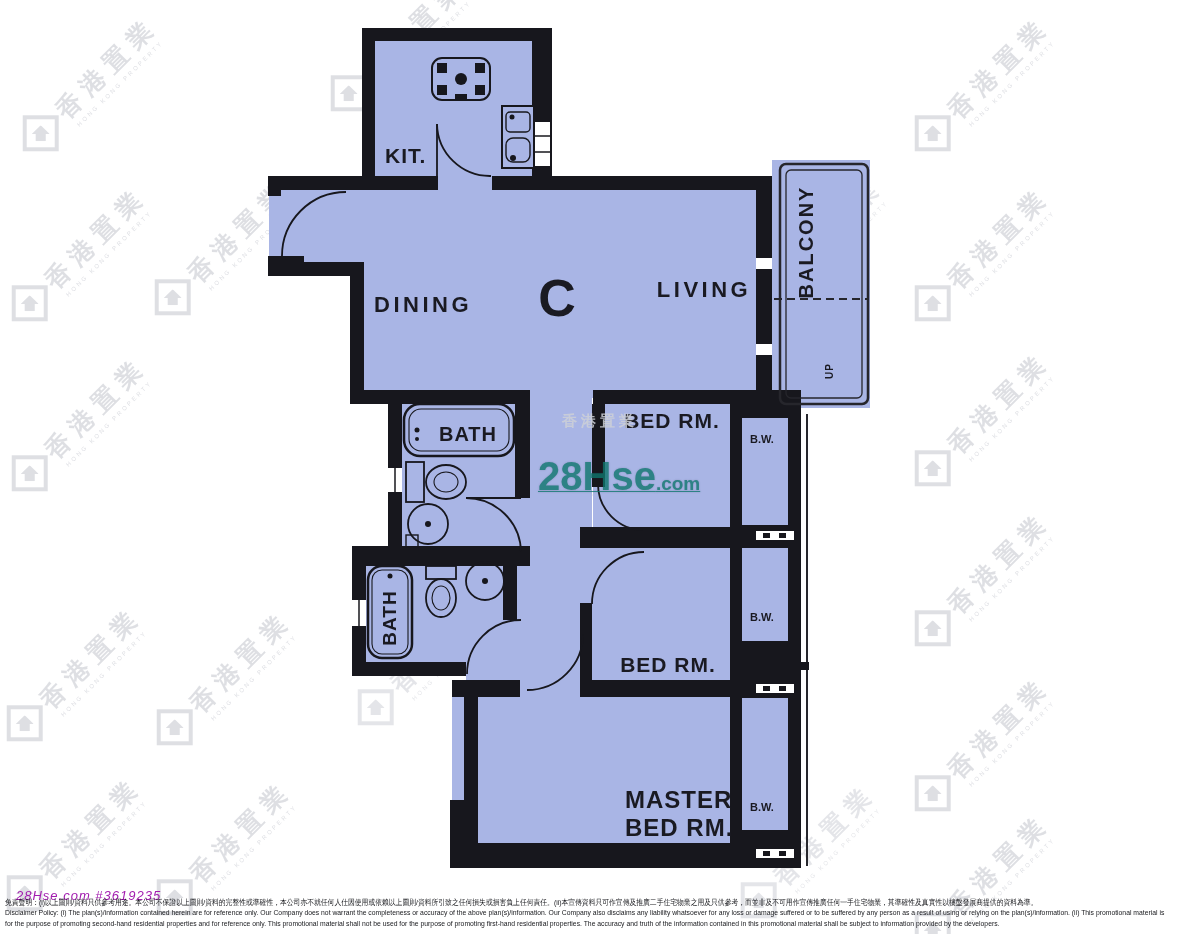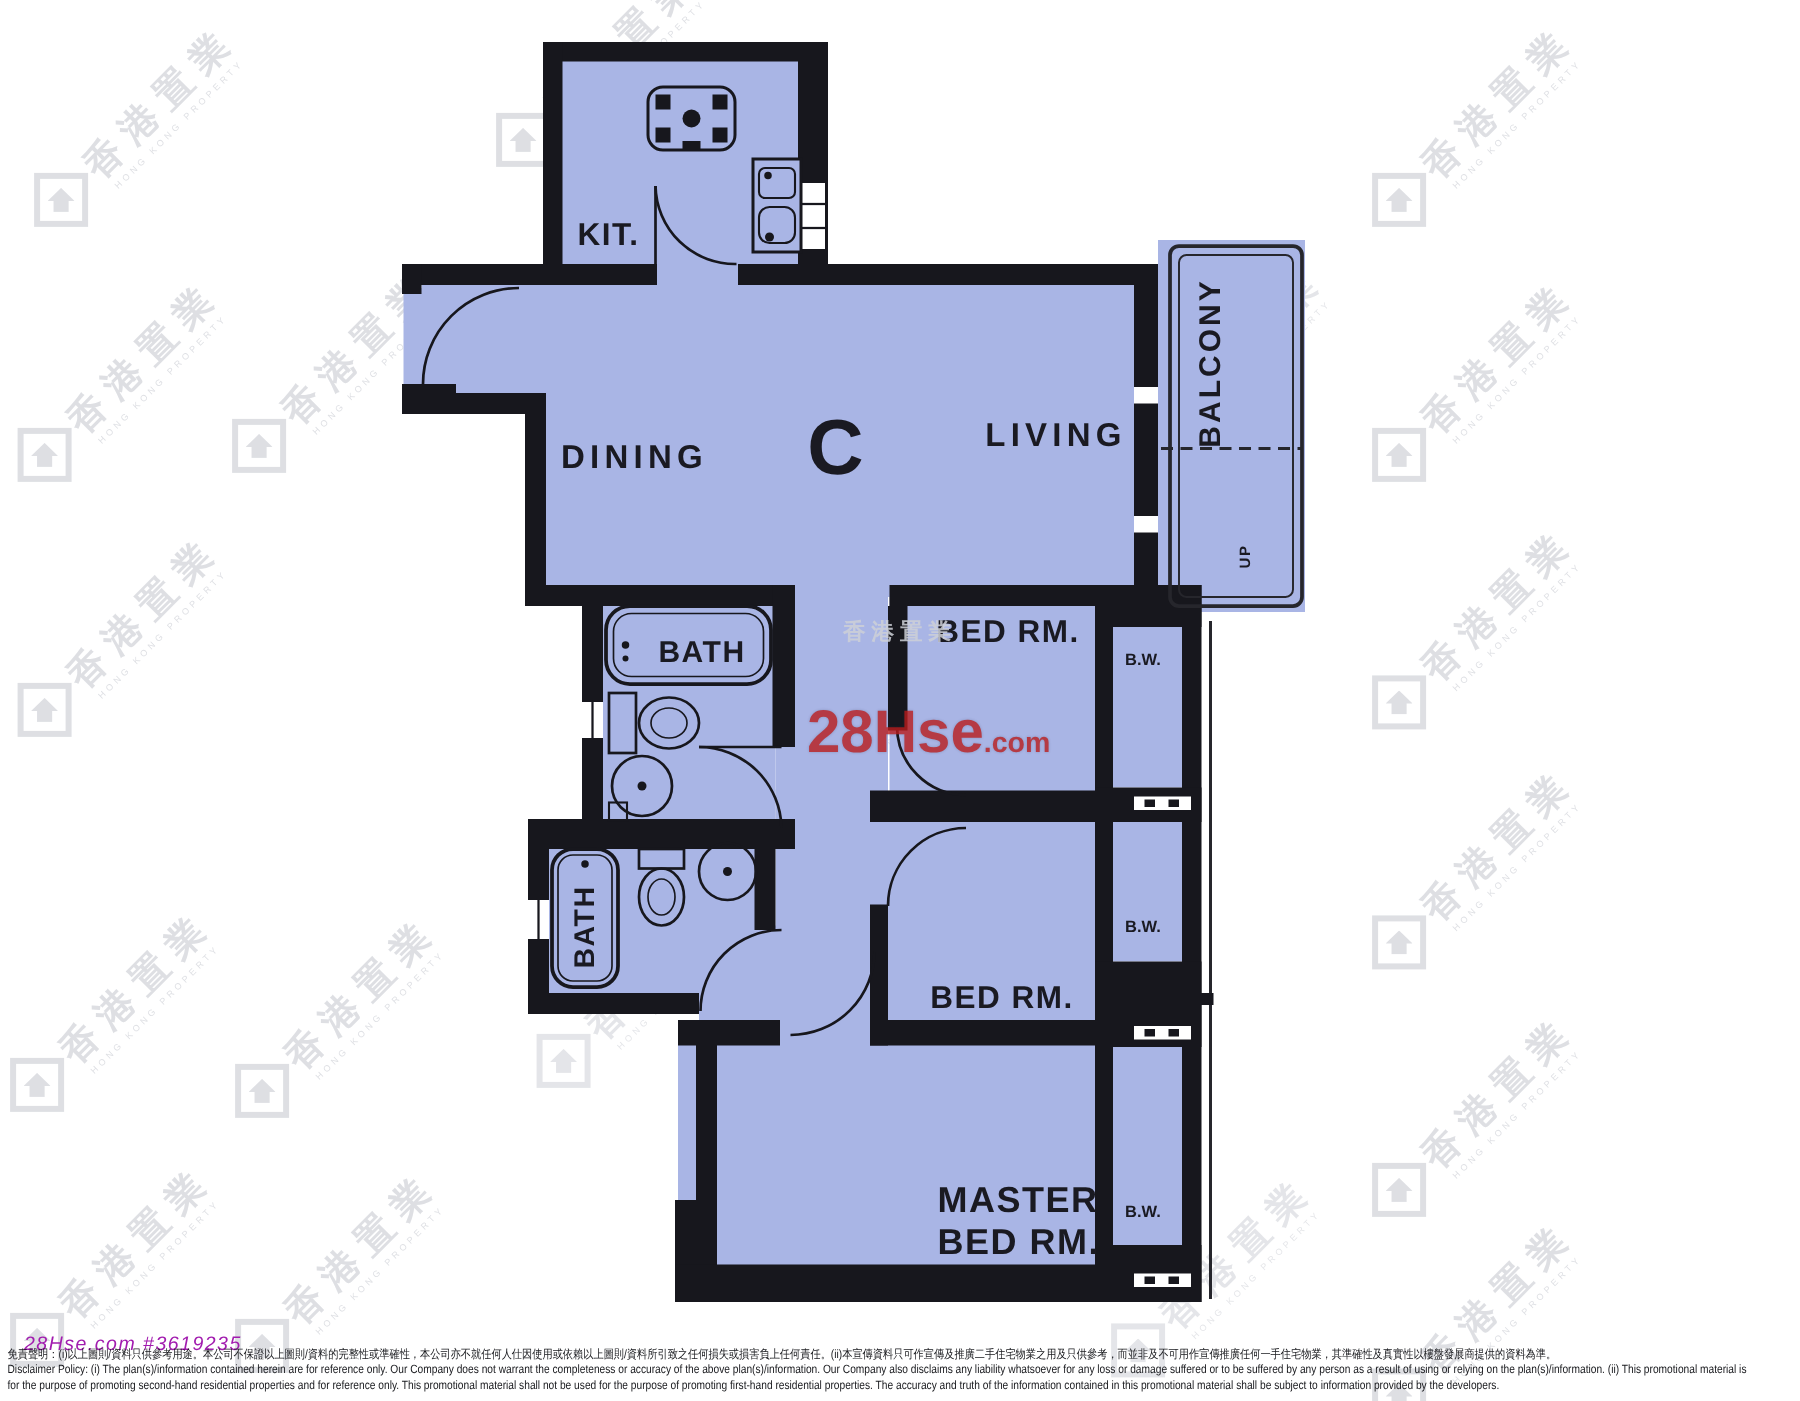--- a/index.html
+++ b/index.html
@@ -25,22 +25,22 @@
     clip-path:polygon(50% 0,100% 55%,78% 55%,78% 100%,22% 100%,22% 55%,0 55%);
   }
   .wm-cn{font-size:25px;font-weight:700;letter-spacing:8px;}
   .wm-en{position:absolute;left:50px;top:36px;font-size:6px;letter-spacing:2.6px;}
   
   .wm-horiz{
     position:absolute;left:562px;top:412px;z-index:3;
     font-size:15px;letter-spacing:4px;color:#ced1d8;opacity:.85;font-weight:700;
   }
   .wm-site{
-    position:absolute;left:538px;top:466px;z-index:3;color:#b91c1c;opacity:.8;
-    text-shadow:0 0 2px rgba(55,58,80,.35);white-space:nowrap;
+    position:absolute;left:538px;top:454px;z-index:3;color:#0f766e;opacity:.8;
+    text-shadow:0 0 2px rgba(55,58,80,.35);white-space:nowrap;text-decoration:underline;
   }
   .wm-site-main{font-size:40px;font-weight:700;}
   .wm-site-ext{font-size:19px;font-weight:700;}
   
   #plan-svg{position:absolute;inset:0;z-index:2;}
   
   .ref-text{
     position:absolute;left:16px;top:888px;z-index:5;
     font-size:13px;letter-spacing:1px;color:#a21caf;font-style:italic;
   }

